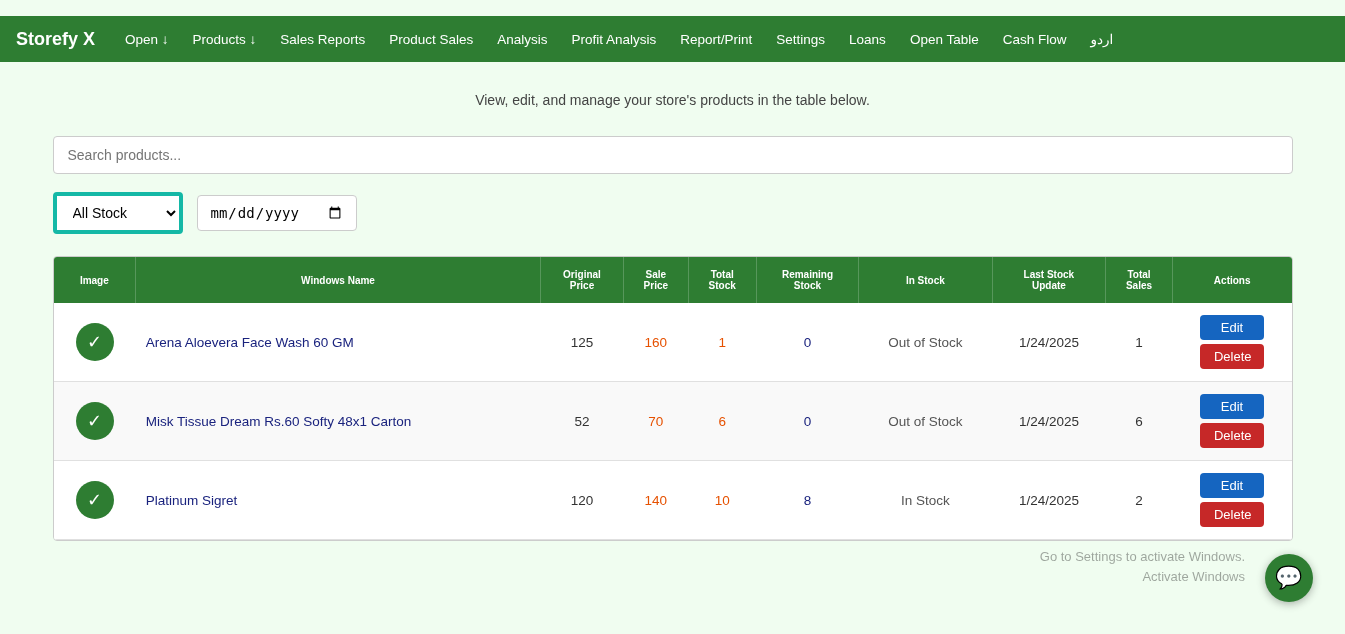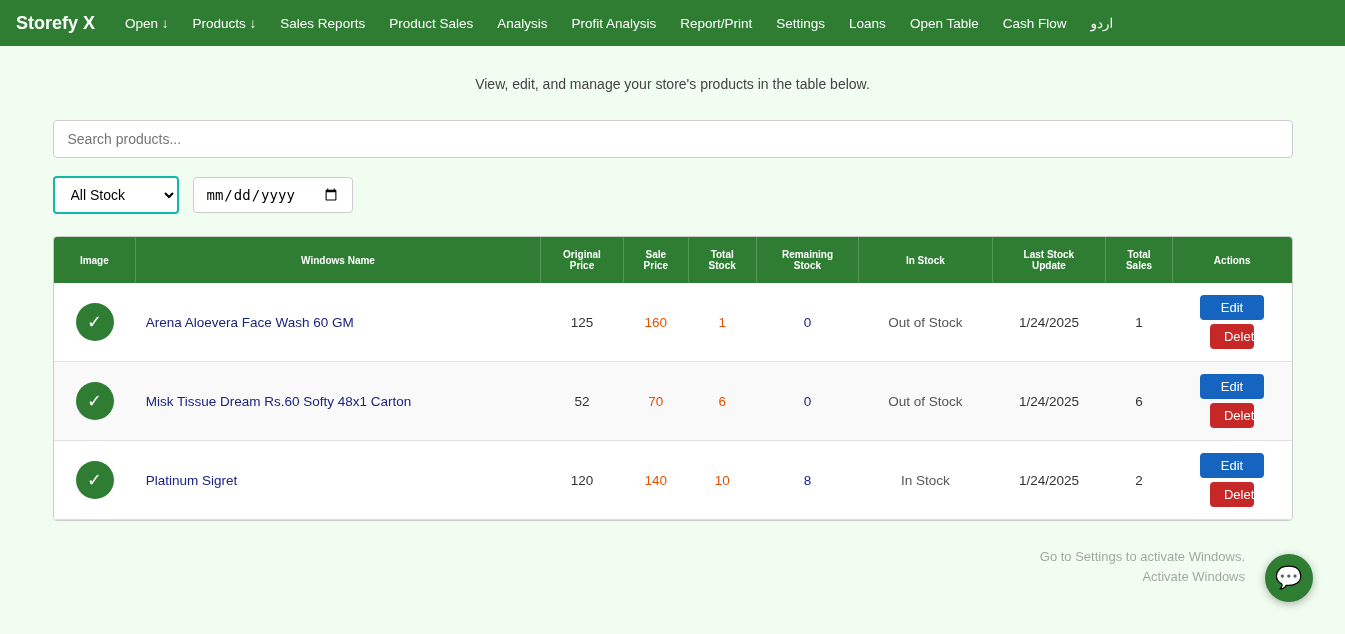--- a/index.html
+++ b/index.html
@@ -6,20 +6,21 @@
     body { font-family: Arial, sans-serif; background: #f0fdf0; min-width: 1345px; }
 
     
     .navbar {
       background: #2e7d32;
       display: flex;
       align-items: center;
       padding: 0 16px;
       height: 46px;
       gap: 4px;
+      margin-top: 16px;
     }
     .navbar-brand {
       color: #fff;
       font-weight: bold;
       font-size: 18px;
       margin-right: 16px;
       white-space: nowrap;
     }
     .nav-item {
       color: #fff;
@@ -70,21 +71,21 @@
     
     .filters {
       max-width: 1240px;
       margin: 0 auto 22px auto;
       display: flex;
       gap: 14px;
       align-items: center;
     }
     .filters select {
       padding: 8px 12px;
-      border: 2px solid #14b8a6;
+      border: 4px solid #14b8a6;
       border-radius: 4px;
       font-size: 14px;
       background: #fff;
       cursor: pointer;
     }
     .filters input[type="date"] {
       padding: 8px 12px;
       border: 1px solid #ccc;
       border-radius: 4px;
       font-size: 14px;
@@ -174,21 +175,21 @@
     }
     .btn-delete {
       background: #c62828;
       color: #fff;
       border: none;
       padding: 5px 14px;
       border-radius: 4px;
       font-size: 13px;
       cursor: pointer;
       display: block;
-      width: 44px;
+      width: 64px;
       text-align: right;
     }
 
     .actions-cell {
       display: flex;
       flex-direction: column;
       align-items: center;
       gap: 4px;
     }
 

